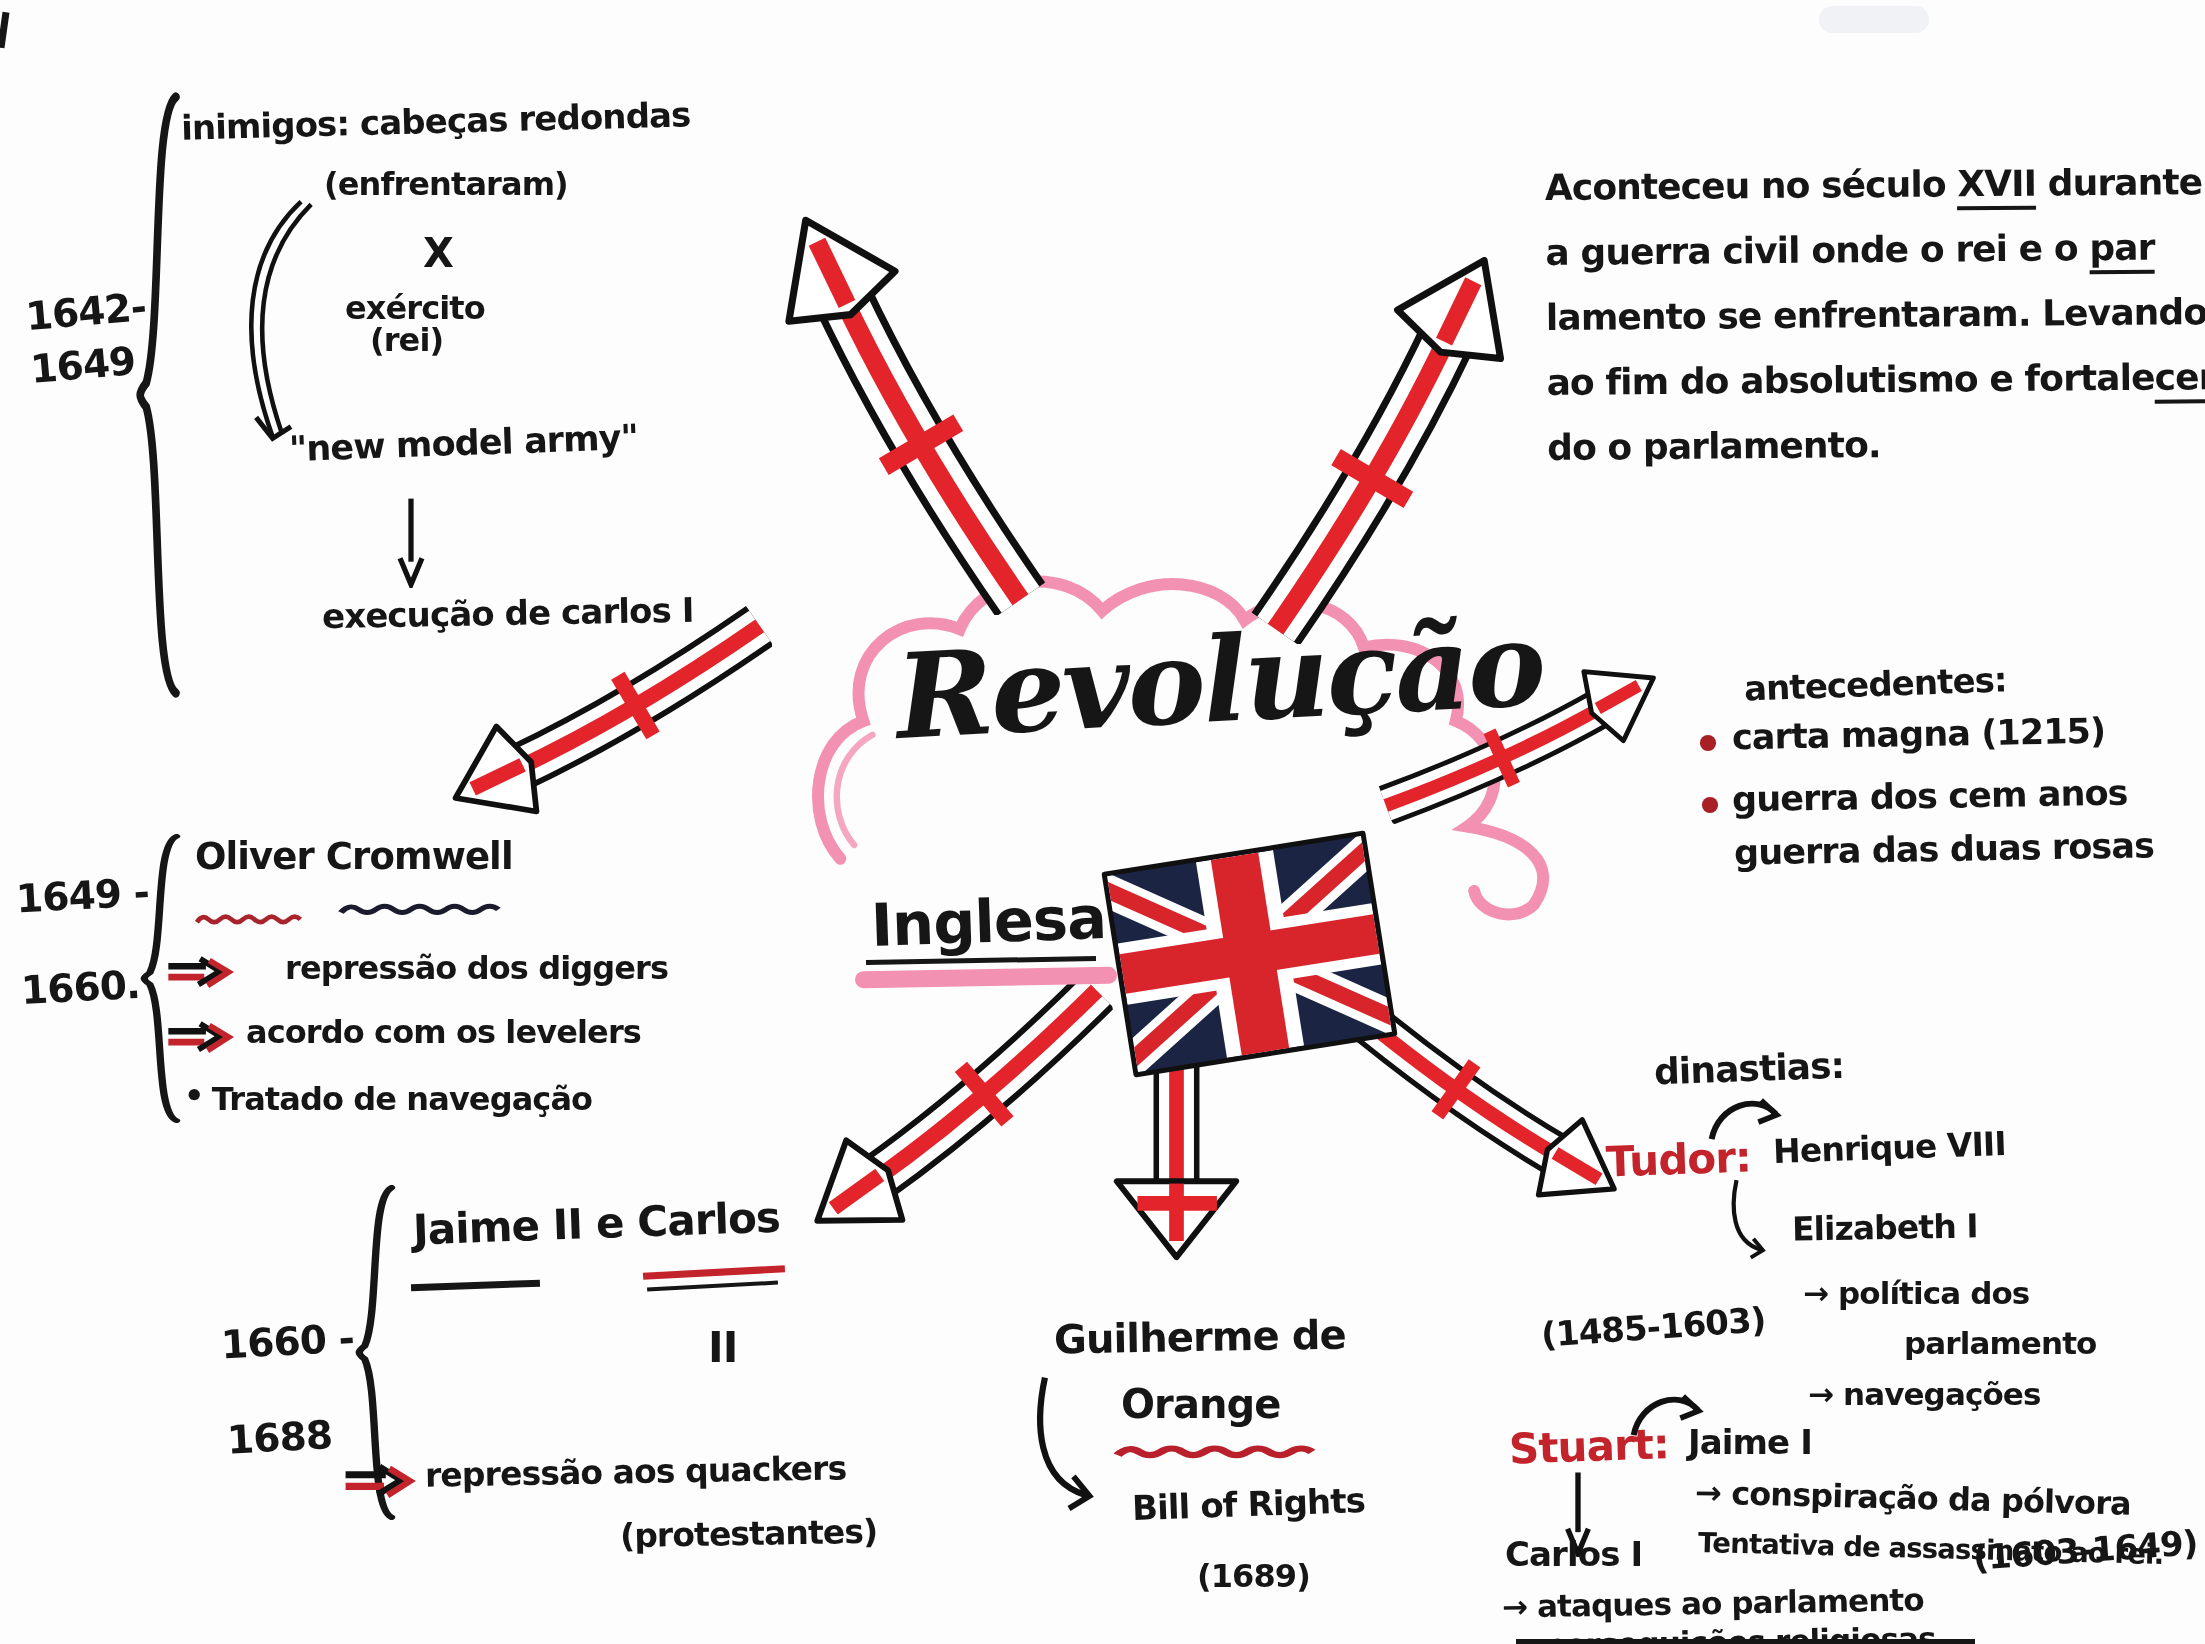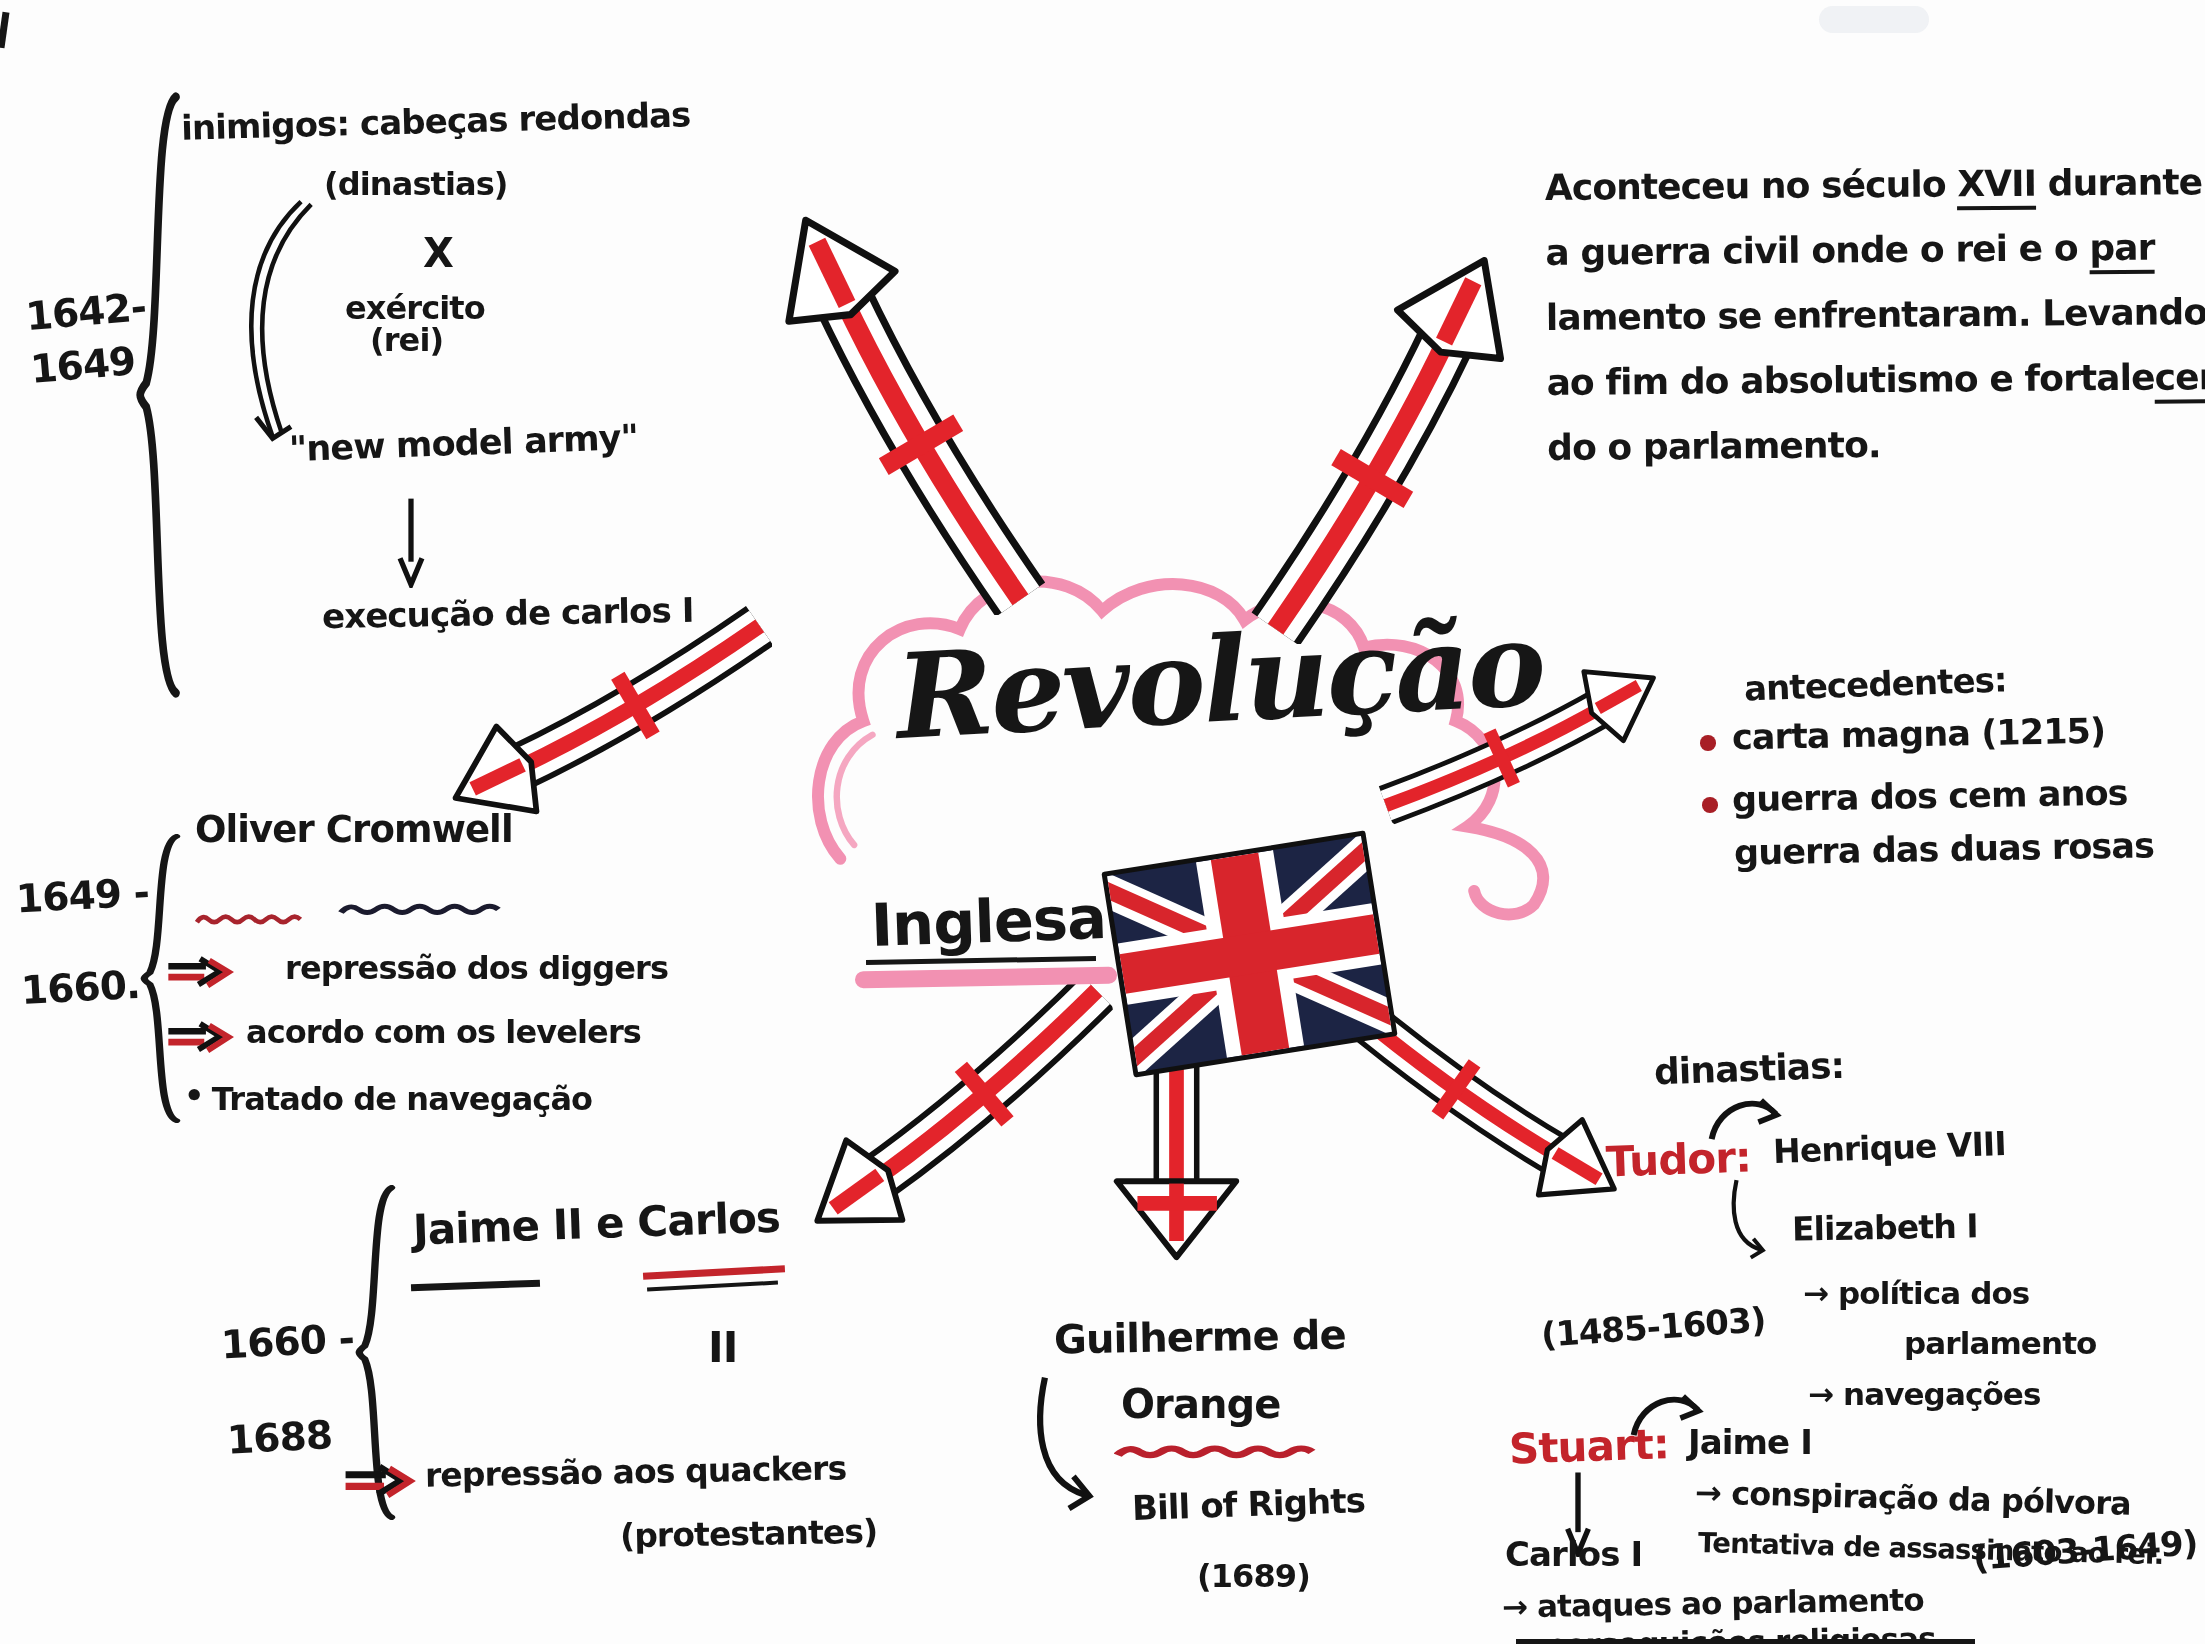--- a/index.html
+++ b/index.html
@@ -140,21 +140,21 @@
   <div class="hw" style="left:27.6px;top:285px;font-size:39px;line-height:53px;transform:rotate(-5deg);">
     <div>1642-</div>
       <div>1649</div>
   </div>
   <div class="abs" style="left:131px;top:92px;width:51px;height:606px;">
     <svg viewBox="0 0 100 1000" preserveAspectRatio="none">
       <path d="M88 8 C40 40 62 380 30 480 C14 497 14 503 30 520 C62 620 40 960 88 992" fill="none" stroke="#161616" stroke-width="15" stroke-linecap="round"></path>
     </svg>
   </div>
   <div class="hw" style="left:181px;top:101px;font-size:34px;transform:rotate(-1.5deg);">inimigos: cabeças redondas</div>
-  <div class="hw" style="left:324px;top:165px;font-size:32px;">(dinastias)</div>
+  <div class="hw" style="left:324px;top:165px;font-size:32px;">(enfrentaram)</div>
   <div class="hw" style="left:423px;top:230px;font-size:40px;">X</div>
   <div class="hw" style="left:345px;top:289px;font-size:32px;">exército</div>
   <div class="hw" style="left:370px;top:321px;font-size:32px;">(rei)</div>
   <div class="abs" style="left:232px;top:198px;width:106px;height:257px;">
     <svg viewBox="0 0 230 560">
       <path d="M150 8 C30 120 10 300 88 520" fill="none" stroke="#111" stroke-width="10"></path>
       <path d="M172 14 C55 130 35 300 108 512" fill="none" stroke="#111" stroke-width="10"></path>
       <path d="M52 478 L88 524 L128 498" fill="none" stroke="#111" stroke-width="11"></path>
     </svg>
   </div>
@@ -182,21 +182,21 @@
   <div class="hw" style="left:1732px;top:776px;font-size:35px;transform:rotate(-1deg);">guerra dos cem anos</div>
   <div class="hw" style="left:1734px;top:829px;font-size:35px;transform:rotate(-1deg);">guerra das duas rosas</div>
 
   <div class="hw" style="left:16px;top:873px;font-size:39px;transform:rotate(-3deg);">1649 -</div>
   <div class="hw" style="left:20.7px;top:965px;font-size:39px;transform:rotate(-3deg);">1660.</div>
   <div class="abs" style="left:136px;top:834px;width:46px;height:289px;">
     <svg viewBox="0 0 100 1000" preserveAspectRatio="none">
       <path d="M88 8 C40 40 62 380 30 480 C14 497 14 503 30 520 C62 620 40 960 88 992" fill="none" stroke="#161616" stroke-width="16" stroke-linecap="round"></path>
     </svg>
   </div>
-  <div class="hw" style="left:195px;top:808px;font-size:37px;text-align:right;">Oliver Cromwell</div>
+  <div class="hw" style="left:195px;top:835px;font-size:37px;text-align:right;">Oliver Cromwell</div>
   <div class="abs" style="left:195px;top:912px;width:115px;height:13.8px;color:#a8242d;">
     <svg viewBox="0 0 240 30" preserveAspectRatio="none">
         <path d="M4 22 Q16 4 28 16 T52 16 T76 16 T100 16 T124 16 T148 16 T172 16 T196 16 T220 16" fill="none" stroke="currentColor" stroke-width="10"></path>
       </svg>
   </div>
   <div class="abs" style="left:338px;top:901px;width:175px;height:15.6px;color:#1b1b2e;">
     <svg viewBox="0 0 240 30" preserveAspectRatio="none">
         <path d="M4 22 Q16 4 28 16 T52 16 T76 16 T100 16 T124 16 T148 16 T172 16 T196 16 T220 16" fill="none" stroke="currentColor" stroke-width="9"></path>
       </svg>
   </div>

